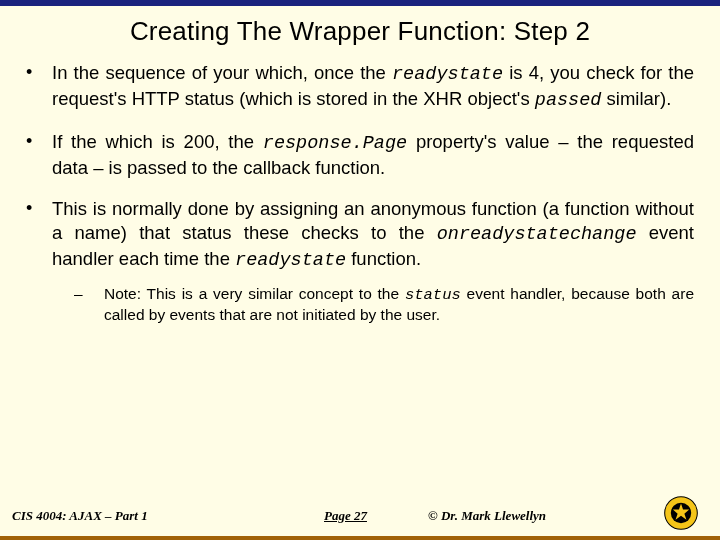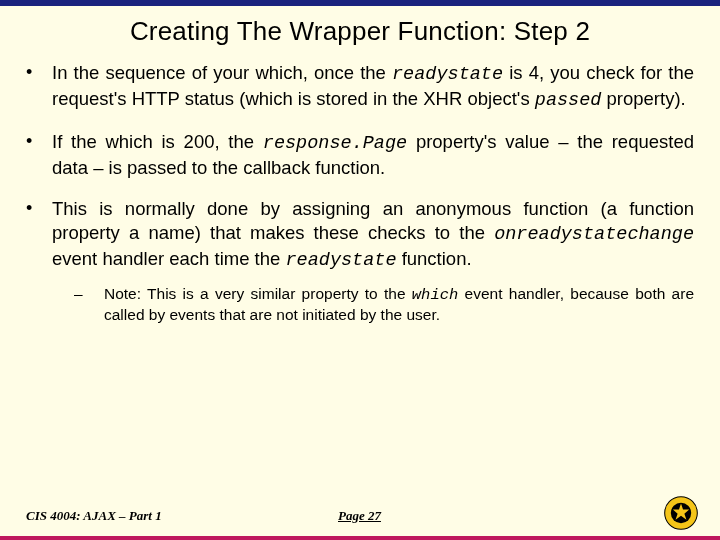--- a/index.html
+++ b/index.html
@@ -12,21 +12,21 @@
     color: #000;
     overflow: hidden;
   }
   .slide {
     box-sizing: border-box;
     width: 720px;
     height: 540px;
     position: relative;
     background: #fffde6;
     border-top: 6px solid #1a237e;
-    border-bottom: 4px solid #be185d;
+    border-bottom: 4px solid #a16207;
   }
   .title {
     text-align: center;
     font-size: 26px;
     font-weight: normal;
     margin: 10px 0 6px 0;
     letter-spacing: 0.2px;
   }
   .content {
     padding: 0 26px 0 22px;
@@ -69,21 +69,21 @@
     position: absolute;
     left: 22px;
     top: 0;
   }
   .mono {
     font-family: "Courier New", Courier, monospace;
     font-style: italic;
   }
   .footer {
     position: absolute;
-    left: 16px;
+    left: 2px;
     right: 0;
     bottom: 6px;
     height: 28px;
     display: flex;
     align-items: center;
     font-family: "Times New Roman", Times, serif;
     font-style: italic;
     font-weight: bold;
     font-size: 13px;
   }
@@ -113,39 +113,40 @@
 </head>
 <body>
 
 <div class="slide">
 
   <div class="title">Creating The Wrapper Function: Step 2</div>
 
   <div class="content">
     <ul class="main">
       <li>
-        <span>In the sequence of your which, once the </span><span class="mono">readystate</span><span> is 4, you check for the request's HTTP status (which is stored in the XHR object's </span><span class="mono">passed</span><span> property).</span>
+        <span>In the sequence of your which, once the </span><span class="mono">readystate</span><span> is 4, you check for the request's HTTP status (which is stored in the XHR object's </span><span class="mono">passed</span><span> similar).</span>
       </li>
       <li>
         <span>If the which is 200, the </span><span class="mono">response.Page</span><span> property's value – the requested data – is passed to the callback function.</span>
       </li>
       <li>
-        <span>This is normally done by assigning an anonymous function (a function property a name) that makes these checks to the </span><span class="mono">onreadystatechange</span><span> event handler each time the </span><span class="mono">readystate</span><span> function.</span>
+        <span>This is normally done by assigning an anonymous function (a function without a name) that status these checks to the </span><span class="mono">onreadystatechange</span><span> event handler each time the </span><span class="mono">readystate</span><span> function.</span>
         <ul class="sub">
           <li>
-            <span>Note: This is a very similar property to the </span><span class="mono">which</span><span> event handler, because both are called by events that are not initiated by the user.</span>
+            <span>Note: This is a very similar concept to the </span><span class="mono">status</span><span> event handler, because both are called by events that are not initiated by the user.</span>
           </li>
         </ul>
       </li>
     </ul>
   </div>
 
   <div class="footer">
     <span class="course">CIS 4004: AJAX – Part 1</span>
     <span class="page">Page 27</span>
+    <span class="author">© Dr. Mark Llewellyn</span>
   </div>
 
   <div class="logo">
     <svg viewBox="0 0 100 100">
       <circle cx="50" cy="50" r="48" fill="#f5c518" stroke="#000" stroke-width="3"></circle>
       <circle cx="50" cy="50" r="30" fill="#000"></circle>
       <path d="M50 22 L56 40 L74 40 L60 52 L66 70 L50 58 L34 70 L40 52 L26 40 L44 40 Z" fill="#f5c518"></path>
     </svg>
   </div>
 

